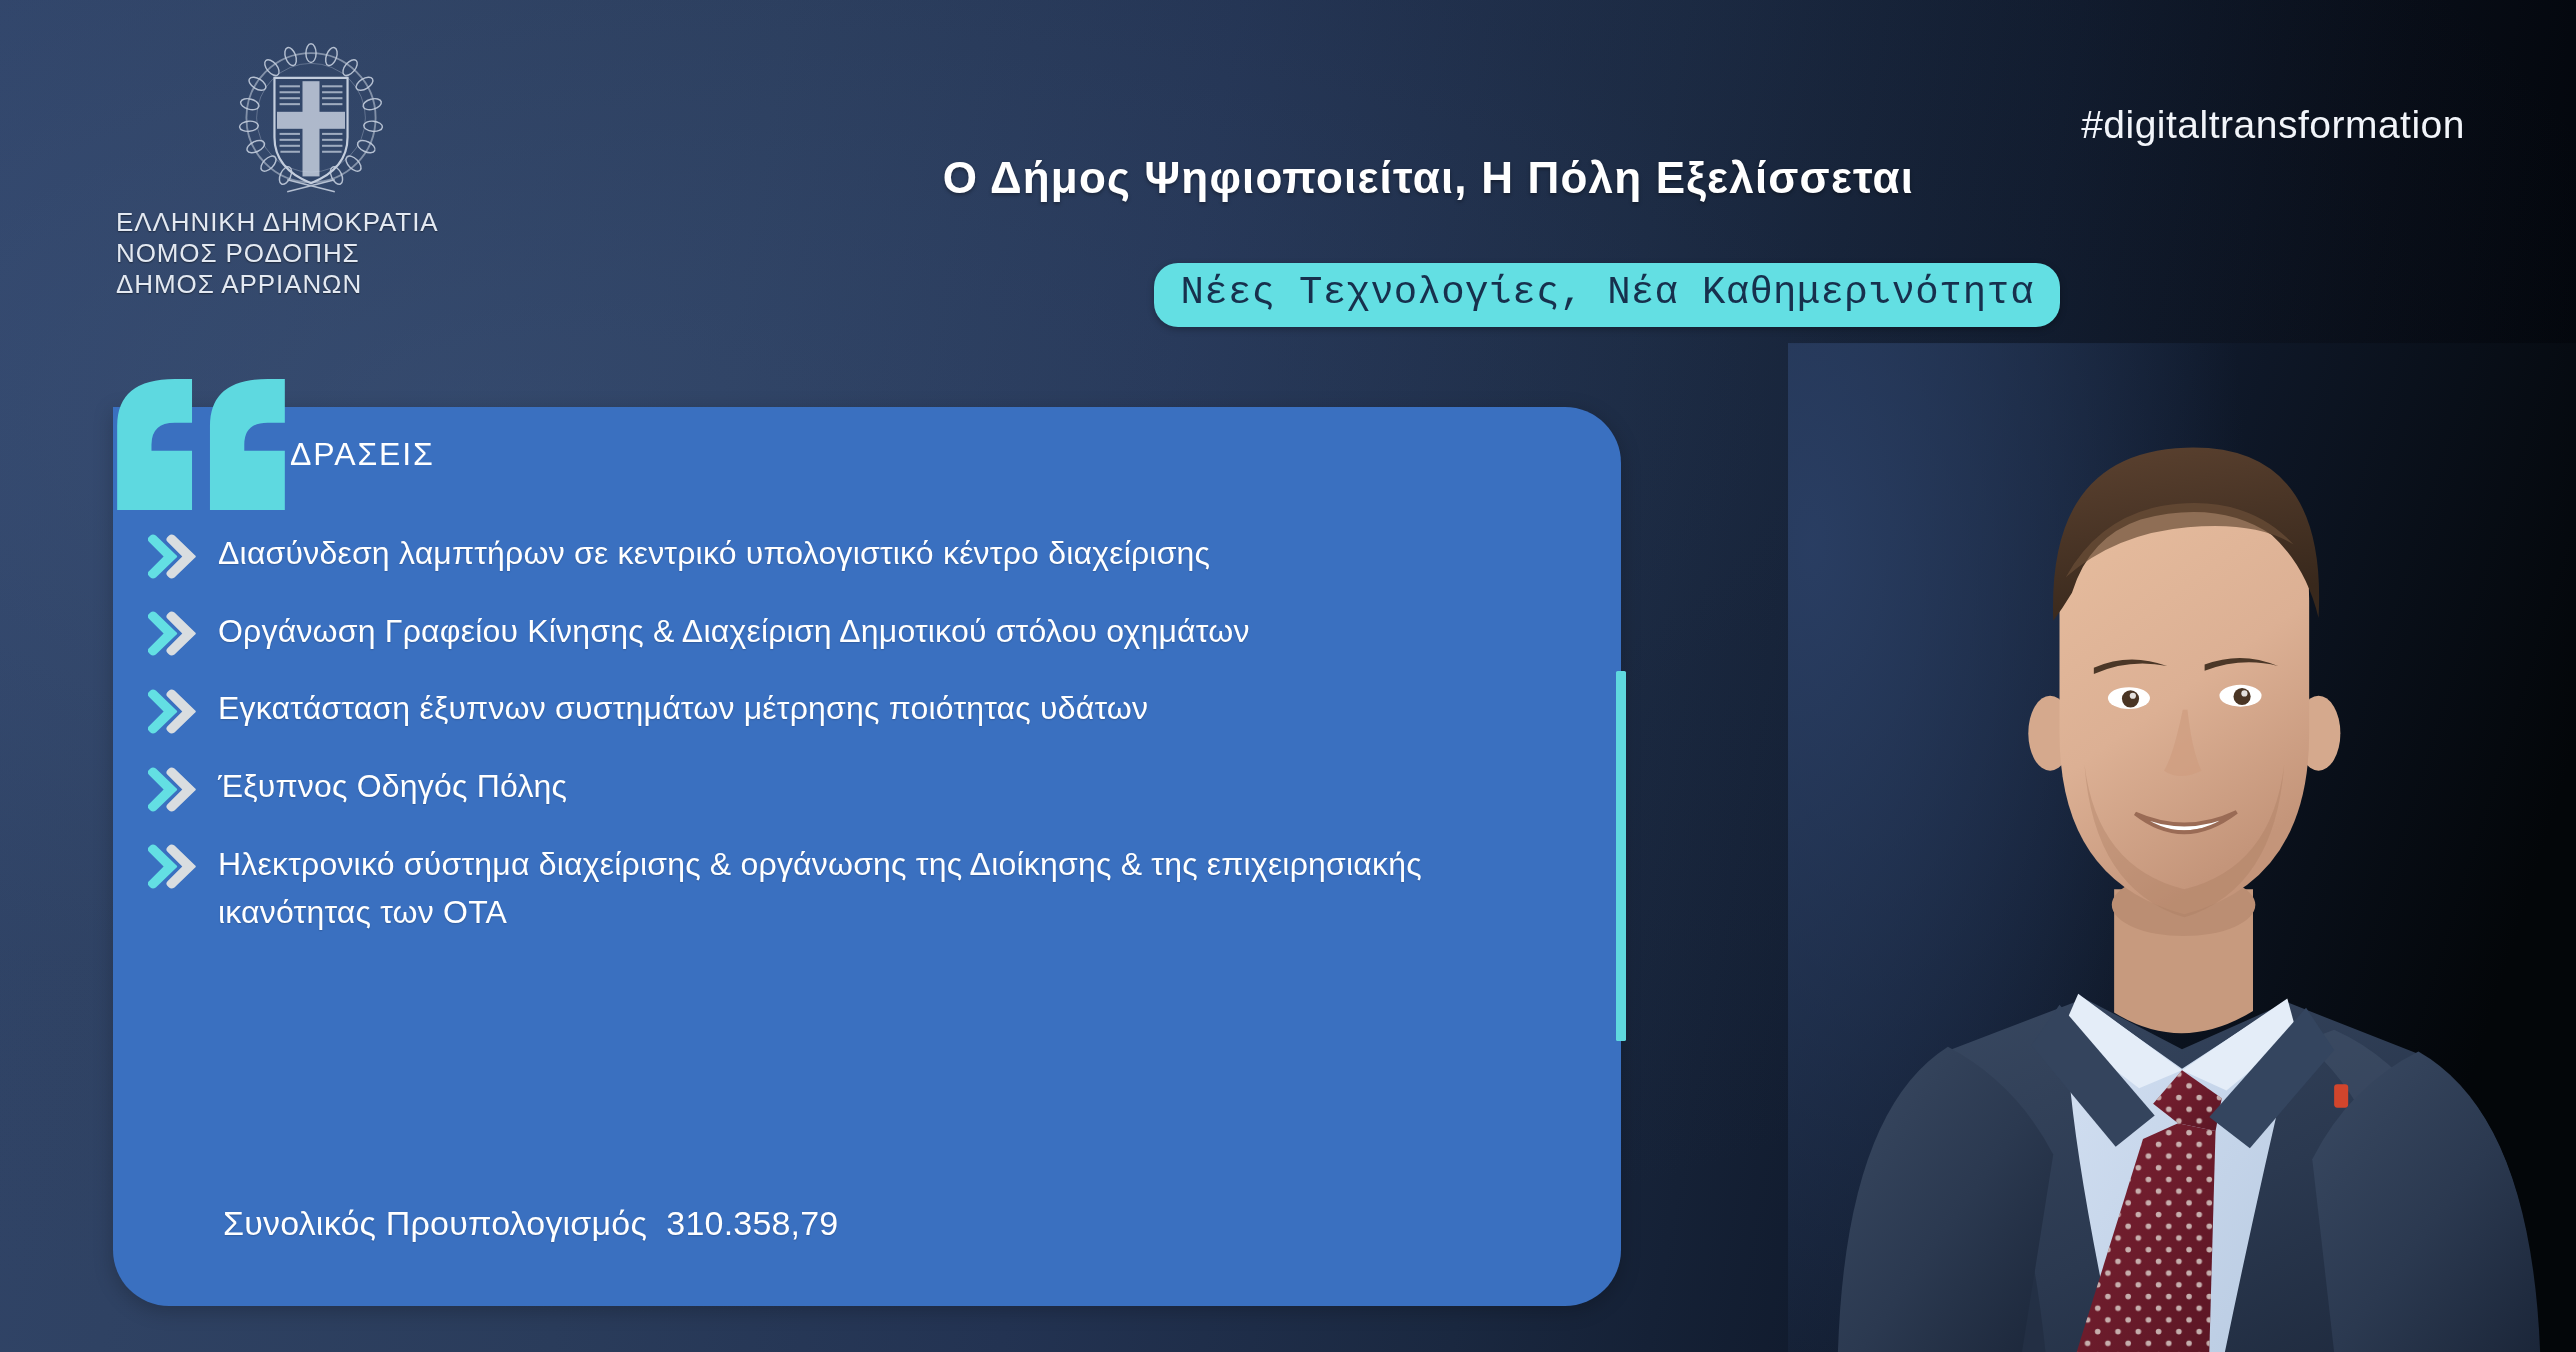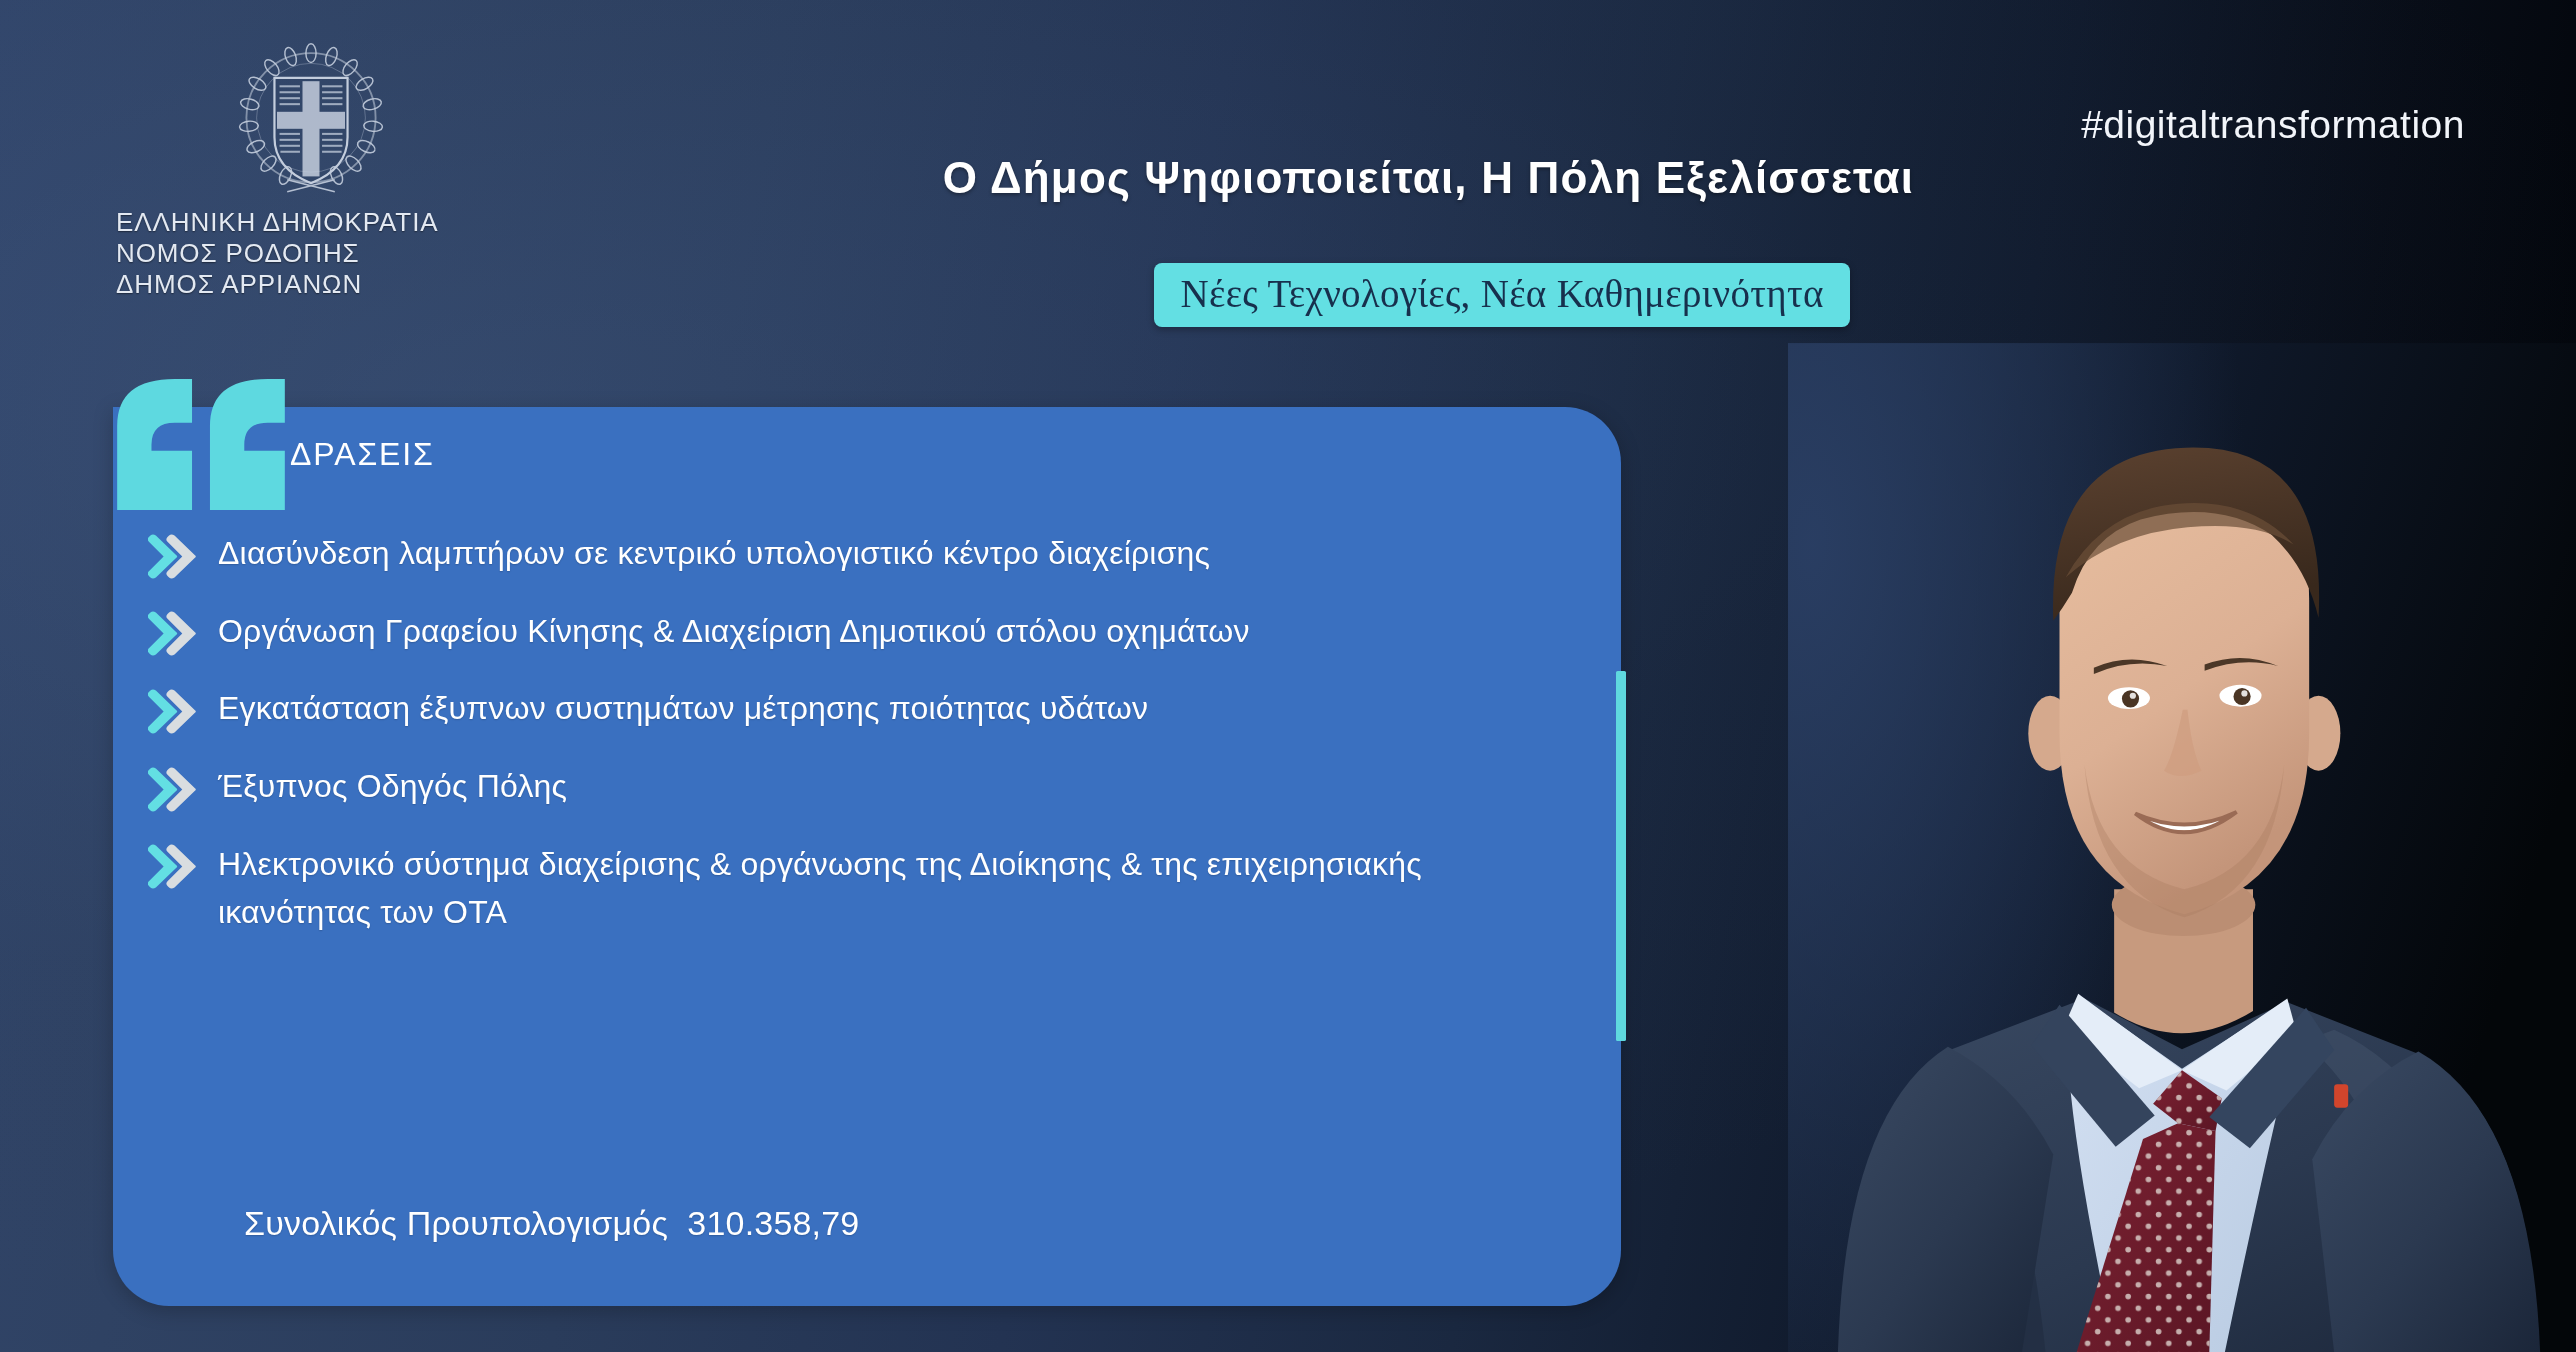--- a/index.html
+++ b/index.html
@@ -88,23 +88,23 @@
     text-shadow: 0 1.6px 3.9px rgba(0,0,0,0.35);
   }
 
   
   #subtitle-badge {
     position: absolute;
     left: 1154px;
     top: 263px;
     padding: 7.8px 26.5px 11px 26.5px;
     background: #63dfe3;
-    border-radius: 8px;
+    border-radius: 24px;
     color: #17304d;
-    font-family: Liberation Serif, serif;
+    font-family: Liberation Mono, monospace;
     font-size: 39px;
     line-height: 45px;
     letter-spacing: 0.3px;
     white-space: nowrap;
     box-shadow: 0 2.3px 7.8px rgba(0,0,0,0.28);
   }
 
   
   #actions-panel {
     position: absolute;
@@ -165,21 +165,21 @@
   .action-label {
     color: #ffffff;
     font-family: "Liberation Sans", sans-serif;
     font-size: 32px;
     line-height: 48px;
     letter-spacing: 0.2px;
     text-shadow: 0 0.8px 1.6px rgba(0,0,0,0.18);
   }
   #budget-row {
     position: absolute;
-    left: 244px;
+    left: 223px;
     top: 1204px;
     color: #ffffff;
     font-family: "Liberation Sans", sans-serif;
     font-size: 34px;
     letter-spacing: 0.2px;
     white-space: nowrap;
     text-shadow: 0 0.8px 1.6px rgba(0,0,0,0.18);
   }
 
   

